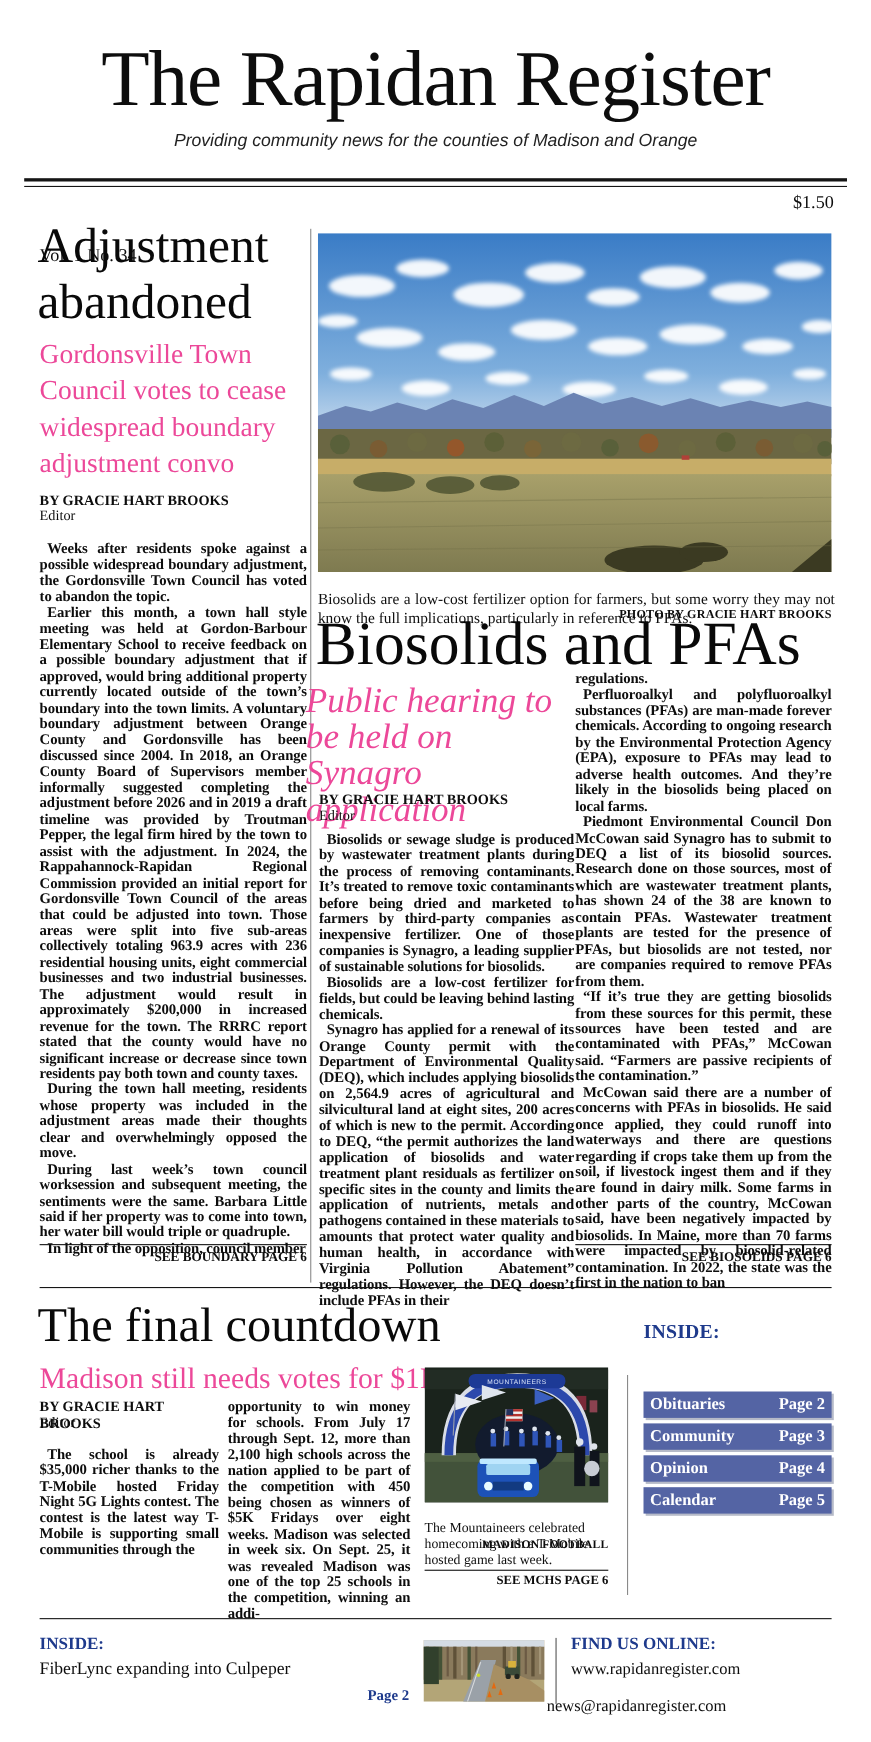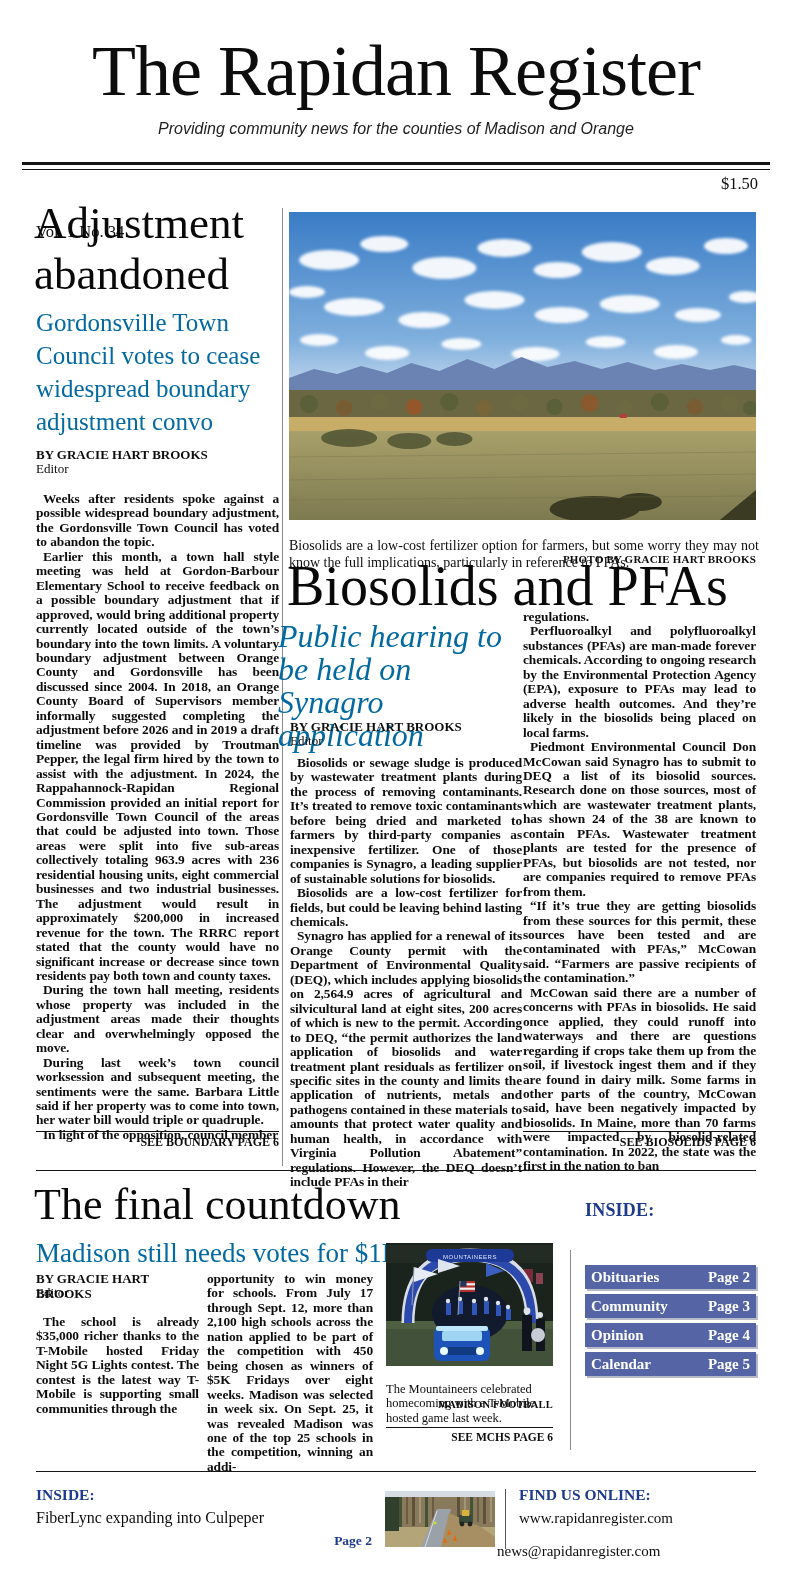--- a/index.html
+++ b/index.html
@@ -12,21 +12,21 @@
   .mast-rule{left:22px;top:162px;width:748px;height:4px;border-top:3px solid #151515;border-bottom:1px solid #151515;}
   .dateline{left:36px;top:174px;width:722px;display:flex;font-size:16.5px;}
   .dateline .l{flex:1;text-align:left;margin-top:48px;}
   .dateline .c{flex:2;text-align:center;margin-top:37px;}
   .dateline .r{flex:1;text-align:right;}
   
   .vrule{width:1px;background:#8a8a8a;}
   .hrule{border-top:1.5px solid #161616;height:0;}
   
   .headline{font-weight:400;color:#090909;}
-  .subhead{font-weight:400;color:#0369a1;}
+  .subhead{font-weight:400;color:#ec4899;}
   .byline{font-size:13px;font-weight:bold;line-height:15px;}
   .byline-title{font-size:13px;line-height:14px;}
   .bodytext{font-size:13.4px;line-height:14.45px;letter-spacing:-0.1px;font-weight:bold;}
   .bodytext p{margin:0;text-indent:7px;text-align:justify;}
   .bodytext p.noind{text-indent:0;}
   .jump{font-size:12px;font-weight:bold;text-align:right;border-top:1.2px solid #111;padding-top:3px;}
   .credit{font-size:11px;font-weight:bold;text-align:right;letter-spacing:.2px;margin-top:30px;}
   .caption{font-size:14px;line-height:17px;text-align:justify;}
   .caption-sm{font-size:12.5px;line-height:14.4px;}
   

